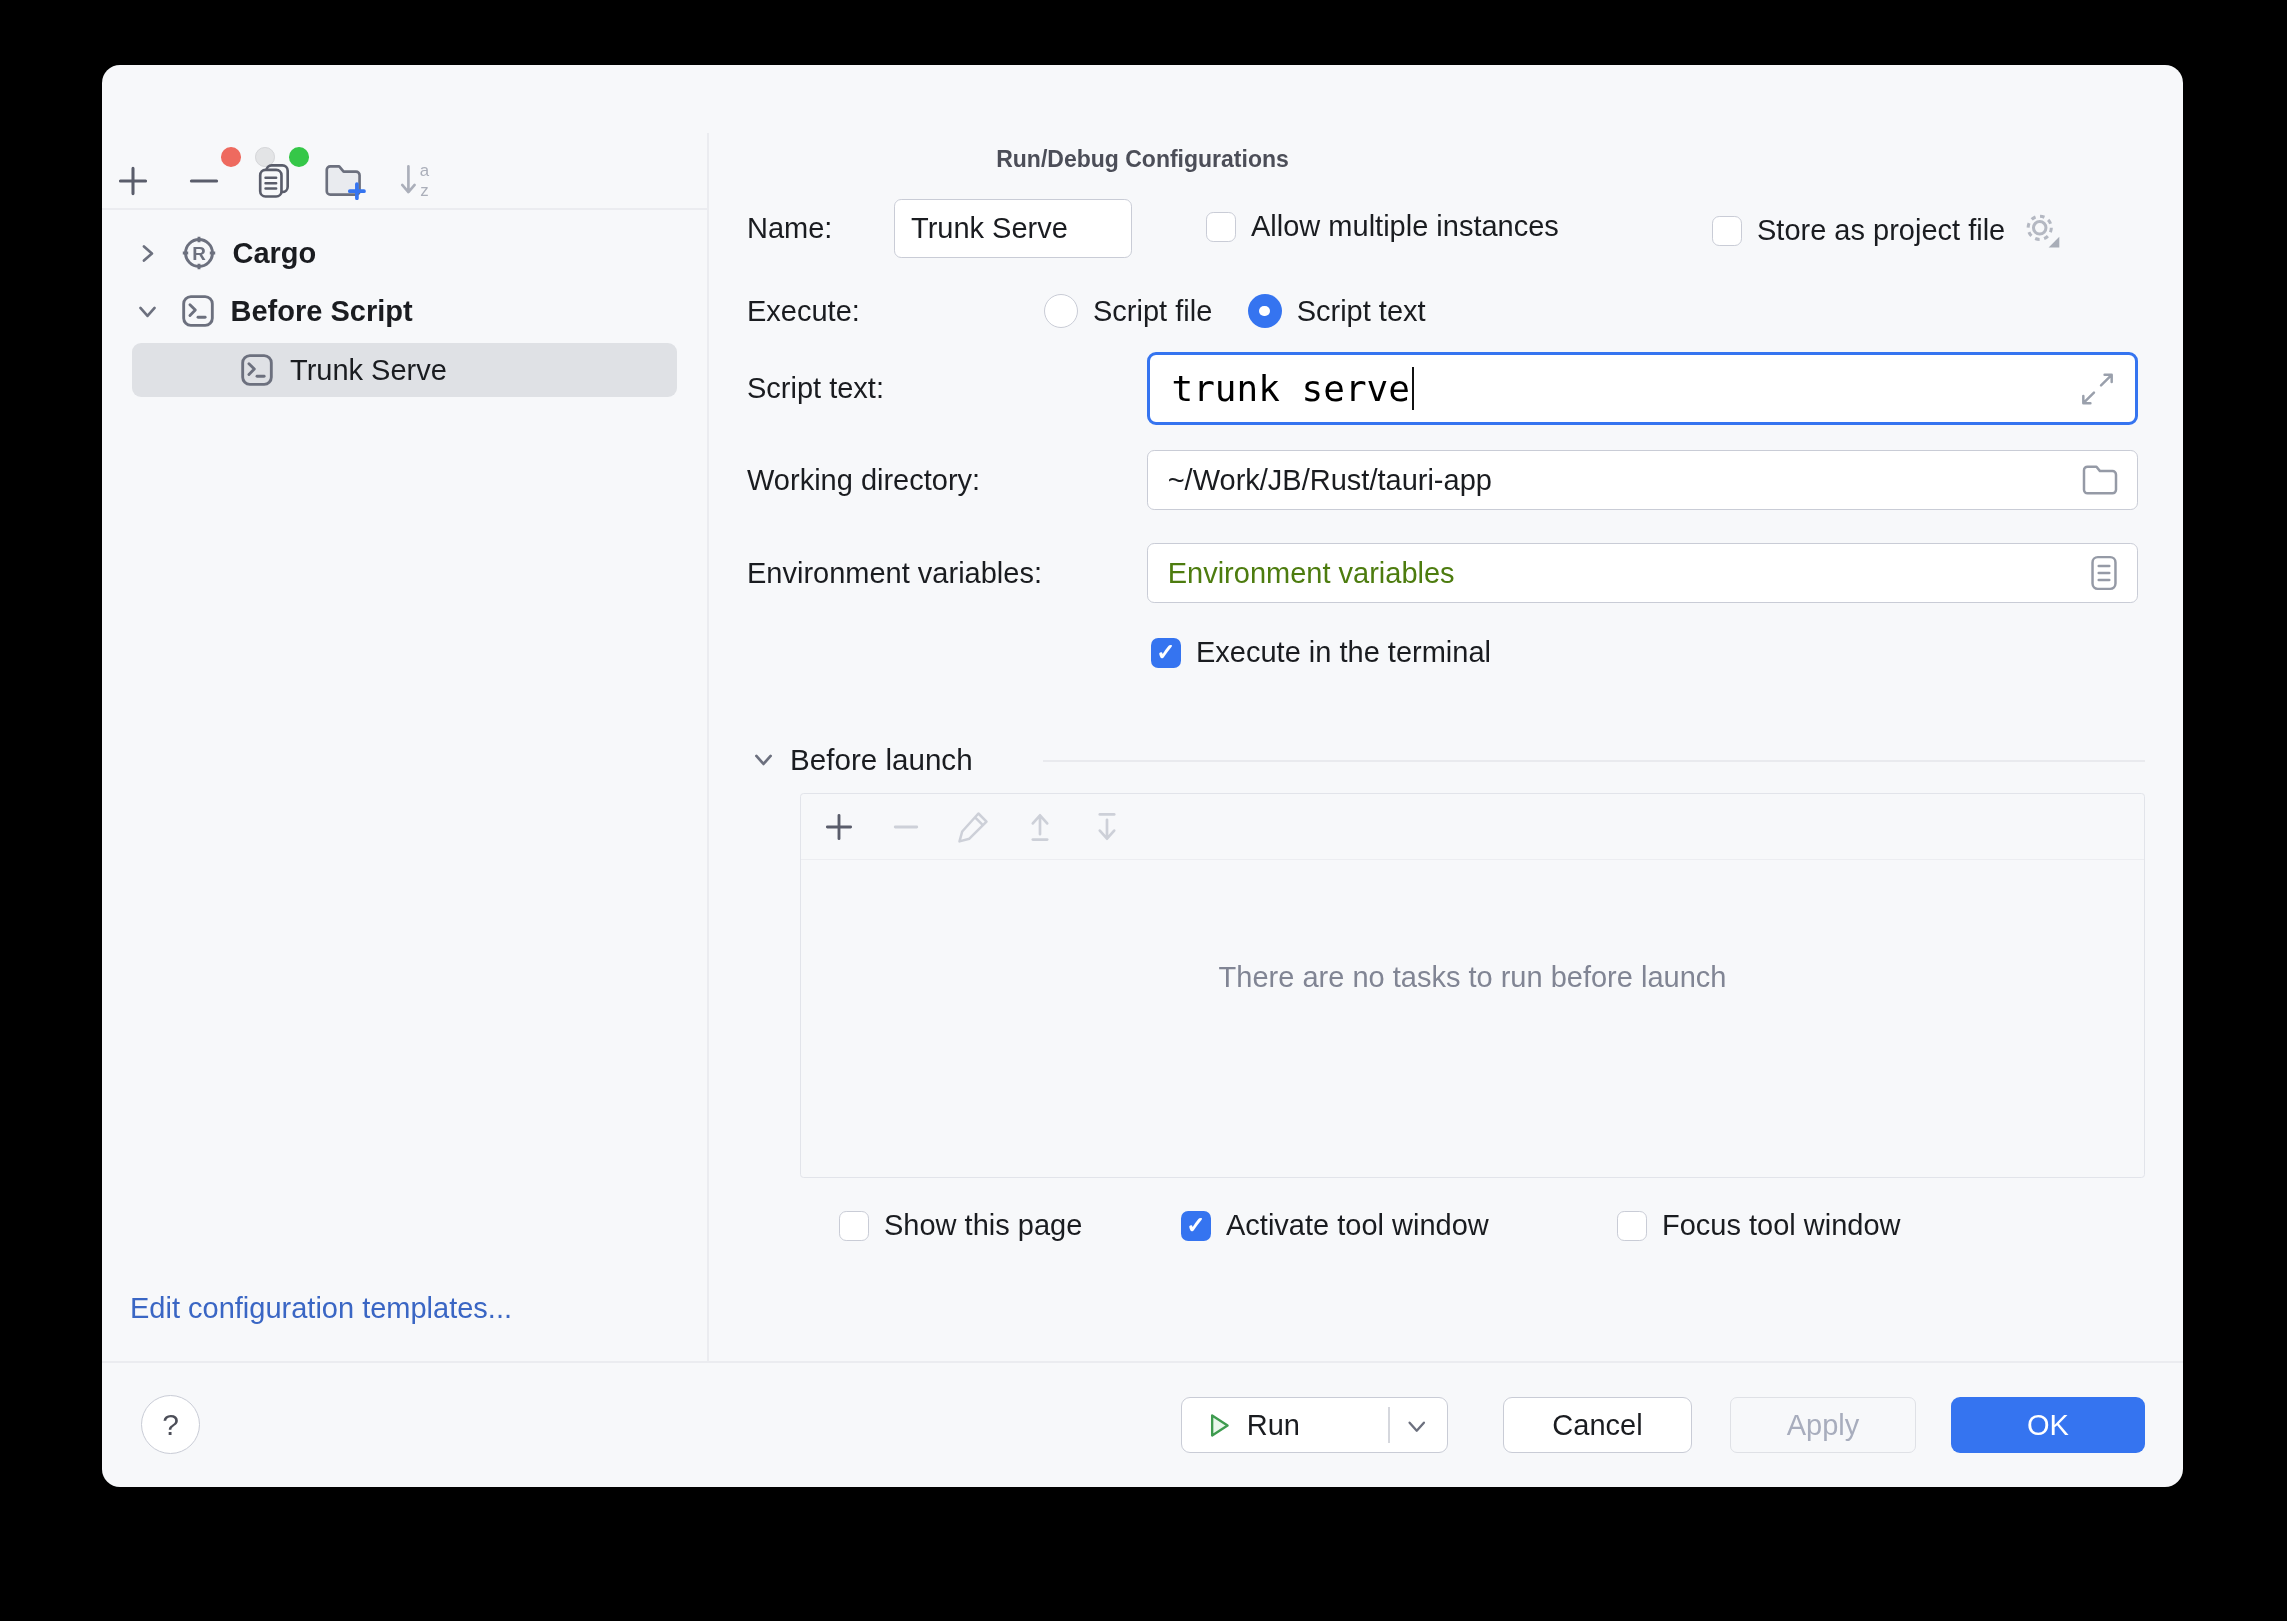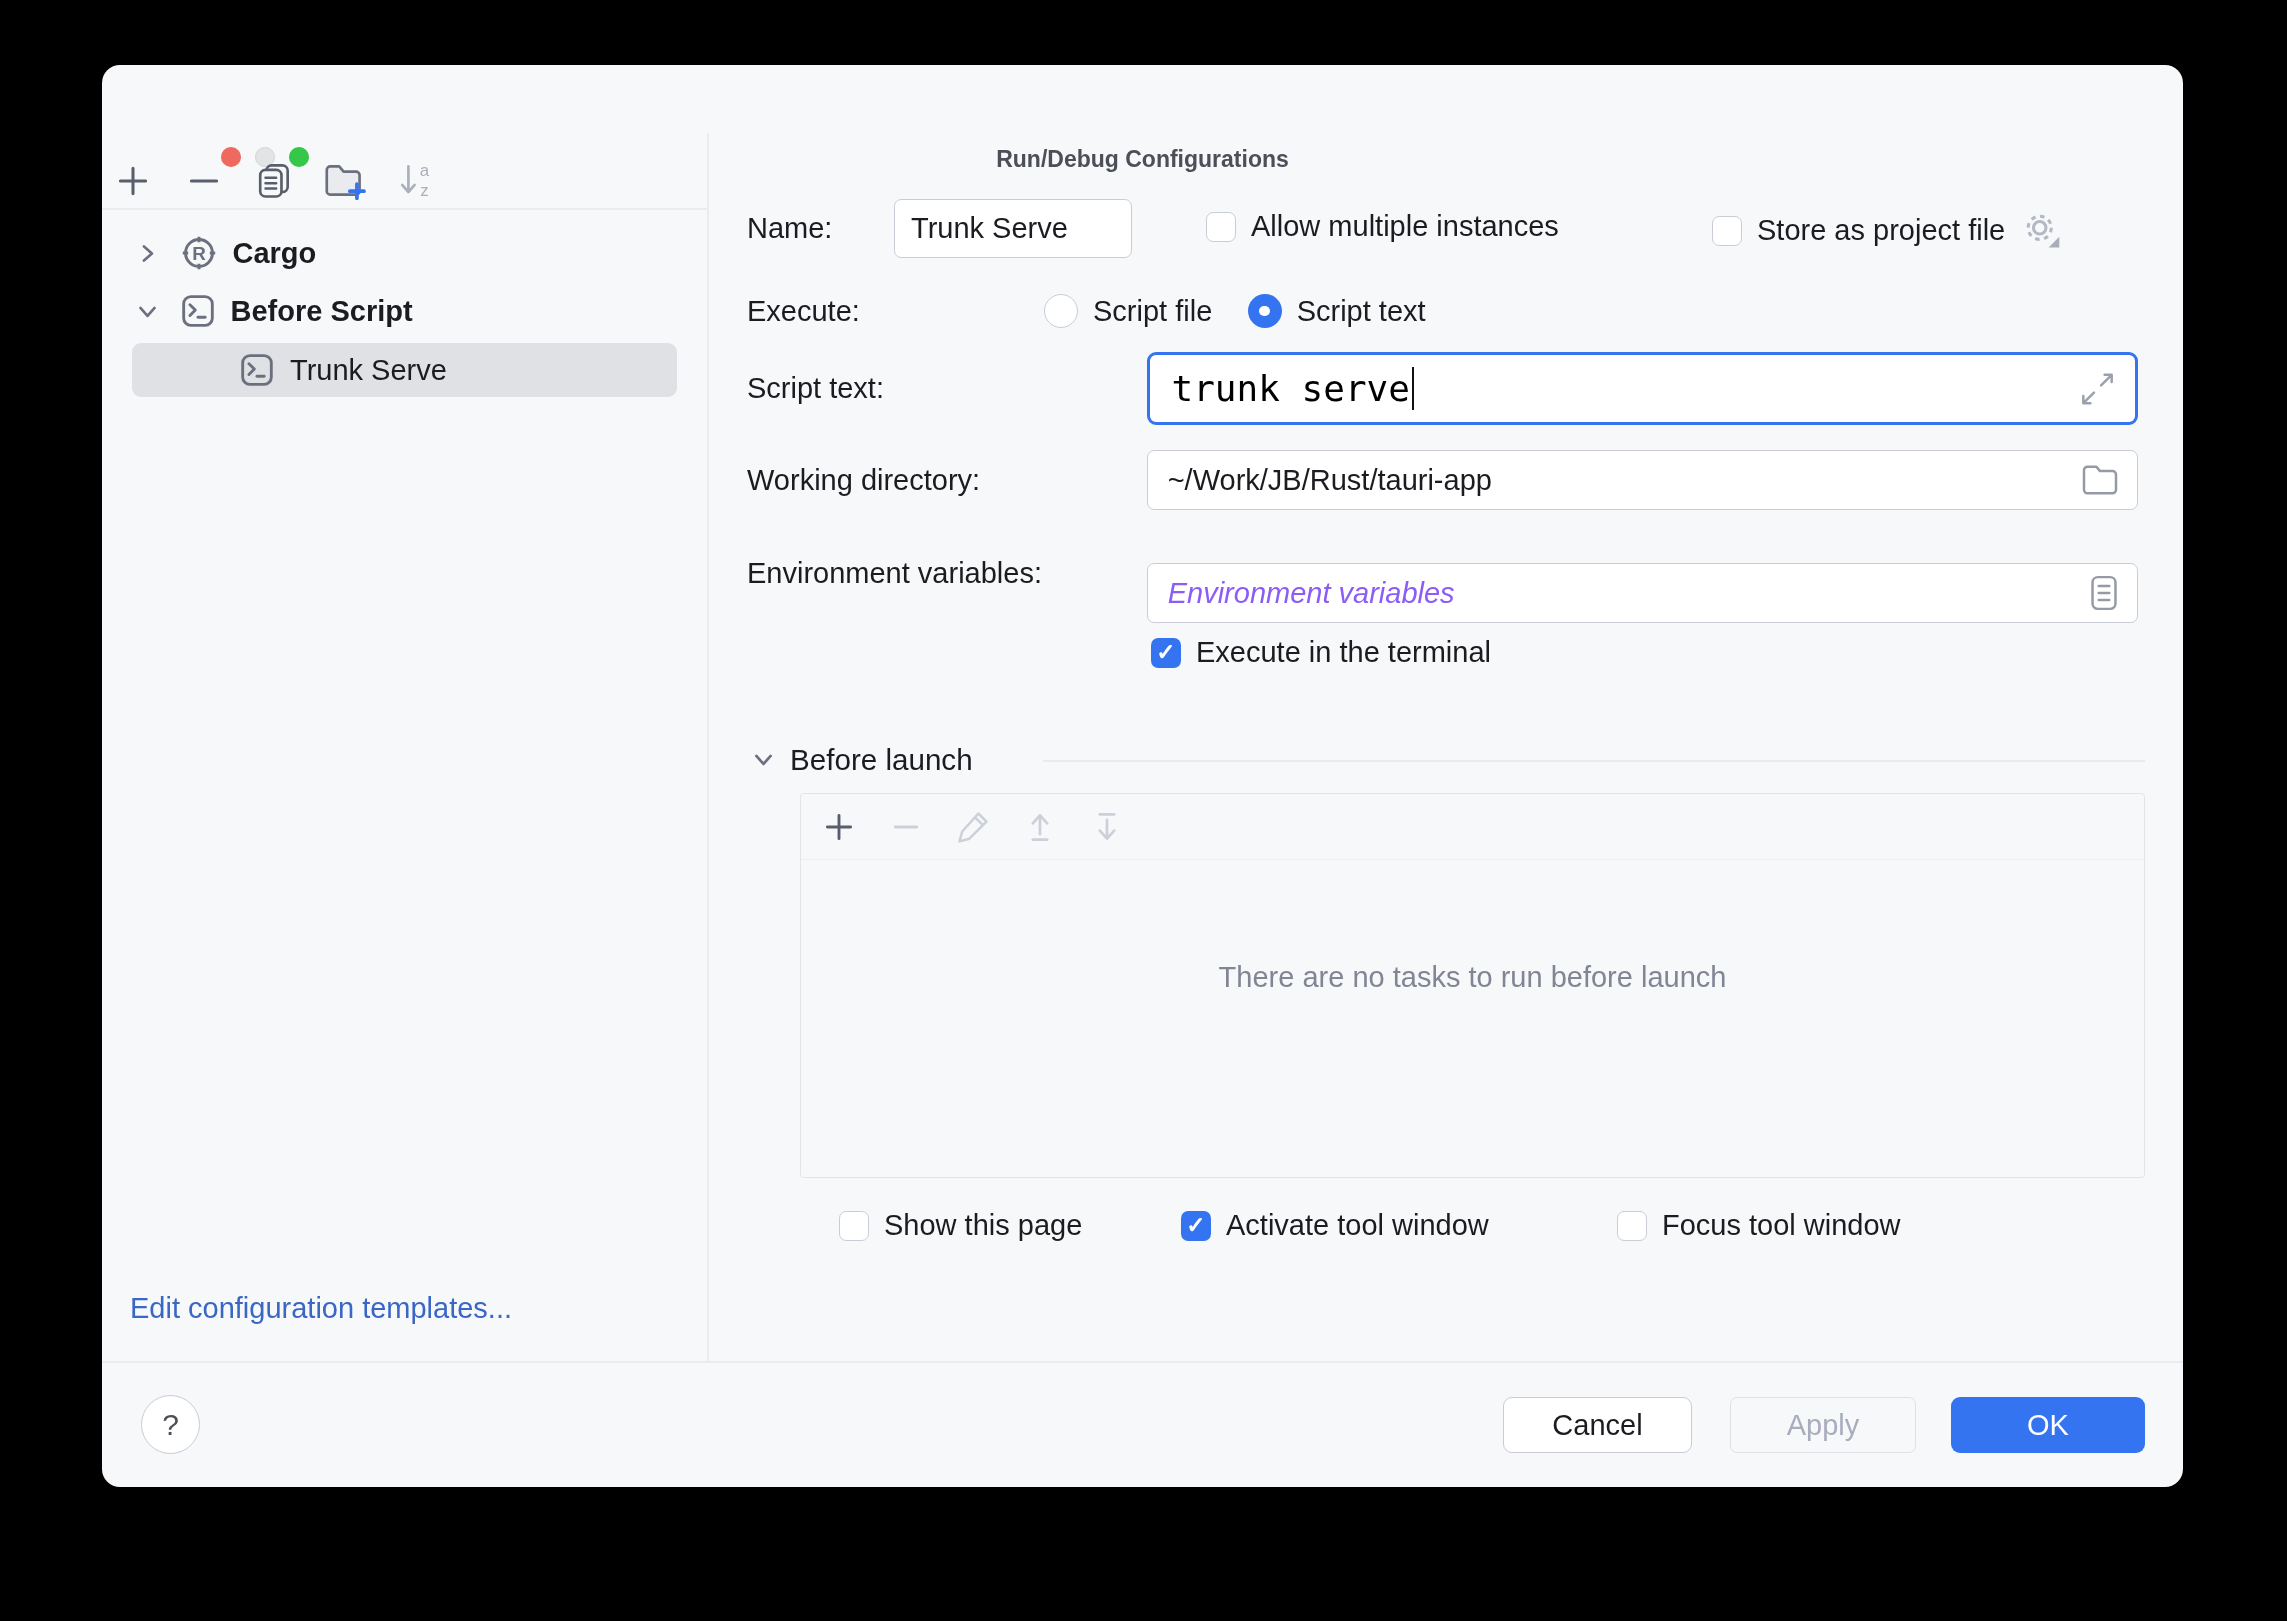--- a/index.html
+++ b/index.html
@@ -37,21 +37,21 @@
   .row-trunk .tlabel { position:relative; }
   .link { position:absolute; left:28px; top:1227px; font-size:29px; color:#3A66C4; cursor:pointer; }
 
   
   .flabel { position:absolute; left:645px; font-size:29px; color:#1A1C20; line-height:36px; white-space:nowrap; }
   .input { background:#fff; border:1.8px solid #C9CCD6; border-radius:7.2px; color:#1A1C20;
            font-size:29px; display:flex; align-items:center; }
   .name-input { position:absolute; left:792px; top:134px; width:238px; height:59px; padding-left:16px; }
   .field { position:absolute; left:1045px; width:991px; }
   .wd-field  { top:385px; height:60px; padding-left:19.7px; }
-  .env-field { top:498px; height:60px; padding-left:19.7px; color:#8b5cf6;font-style:italic; }
+  .env-field { top:478px; height:60px; padding-left:19.7px; color:#4d7c0f; }
   .script-field { top:287px; height:73px; border:3.6px solid #3574F0; border-radius:9px;
                   background:#fff; display:flex; align-items:center; padding-left:21.5px; }
   .mono { font-family:"DejaVu Sans Mono", monospace; font-size:36px; color:#000; white-space:pre; }
   .caret { display:inline-block; width:2.7px; height:43px; background:#111; margin-left:1.8px; vertical-align:middle; }
   .field-icon { position:absolute; top:50%; transform:translateY(-50%); right:18px; }
 
   .cb-group, .radio-group { position:absolute; display:flex; align-items:center; gap:15px;
                             font-size:29px; color:#1A1C20; white-space:nowrap; }
   .checkbox { width:30px; height:30px; border-radius:7.2px; background:#fff; border:1.8px solid #C9CCD6;
               flex:none; display:flex; align-items:center; justify-content:center; }
@@ -286,20 +286,30 @@
   <div class="cb-group" style="left:1515px; top:1144px">
     <span class="checkbox"></span>
     <span>Focus tool window</span>
   </div>
 
   <div class="hsep-footer"></div>
   <div class="help-btn">
     <span>?</span>
   </div>
 
+  <div class="btn btn-run">
+    <svg class="play" width="29" height="29" viewBox="0 0 32 32">
+      <path d="M9 5 L26 16 L9 27 Z" fill="#E9F7EC" stroke="#3E9B4F" stroke-width="2.6" stroke-linejoin="round"></path>
+    </svg>
+    <span class="runlabel">Run</span>
+    <span class="divider"></span>
+    <svg class="chevdown" width="21.5" height="14.3" viewBox="0 0 24 16">
+      <path d="M4 3 L12 12 L20 3" stroke="#6C707E" stroke-width="2.6" fill="none" stroke-linecap="round" stroke-linejoin="round"></path>
+    </svg>
+  </div>
   <div class="btn btn-cancel">
     <span>Cancel</span>
   </div>
   <div class="btn btn-apply">
     <span>Apply</span>
   </div>
   <div class="btn btn-ok">
     <span>OK</span>
   </div>
 

